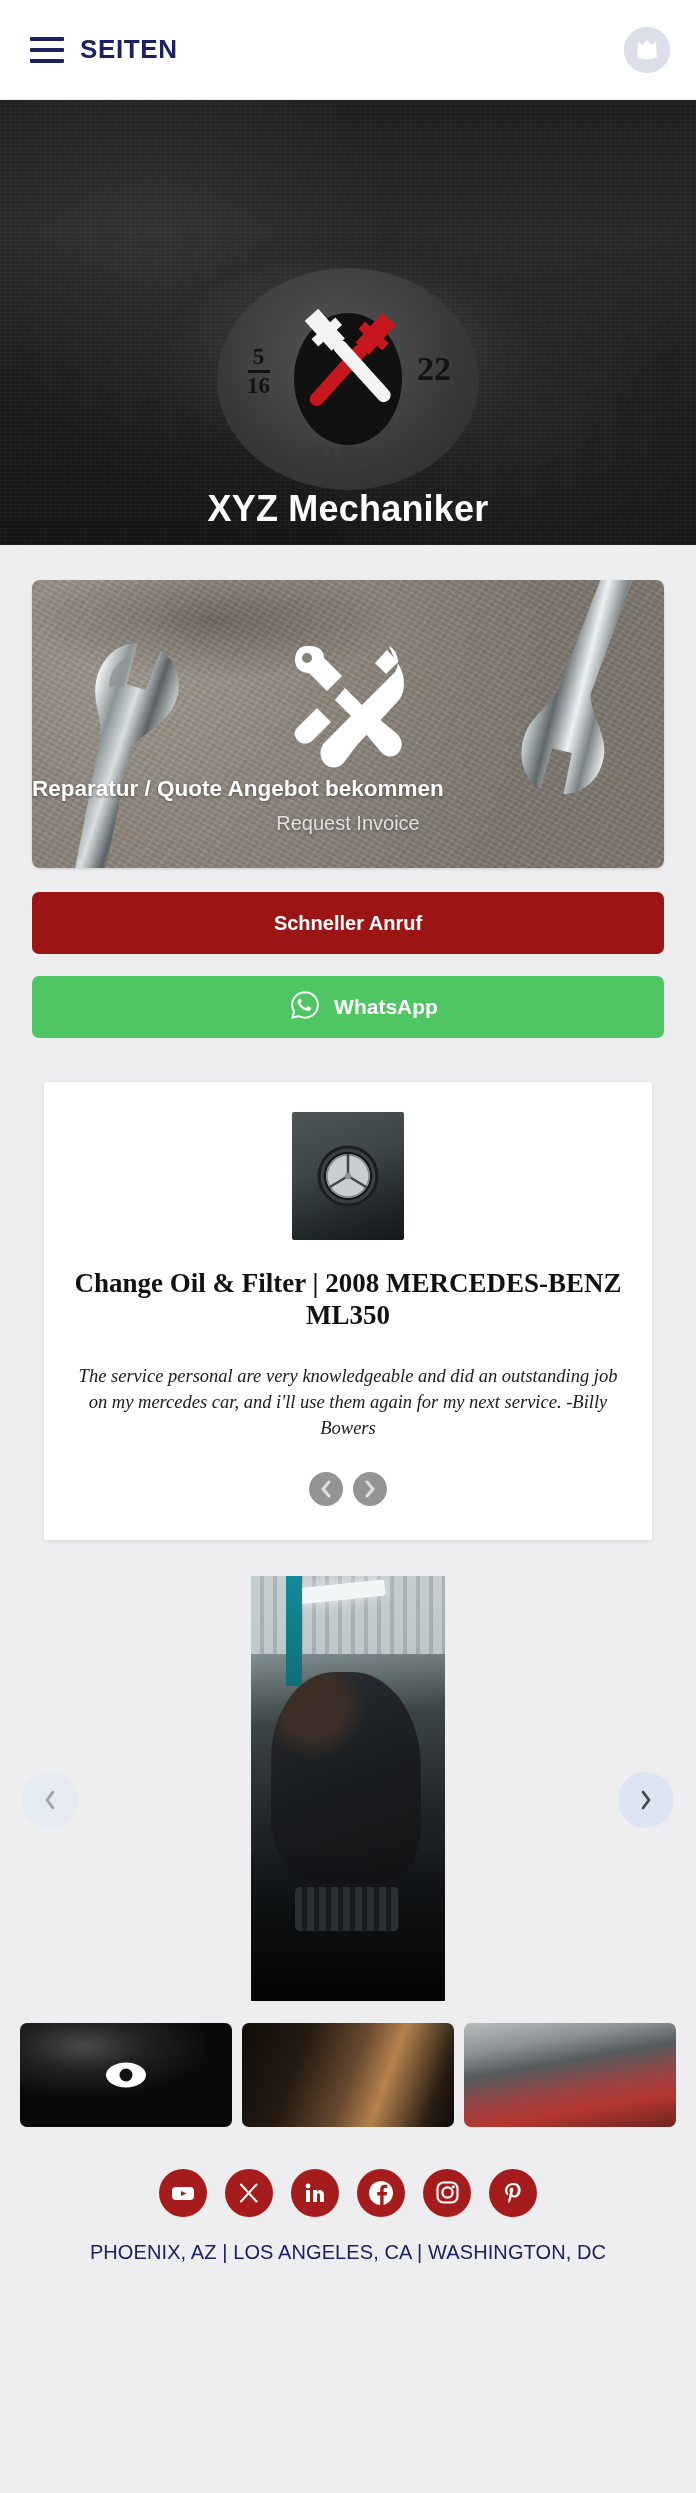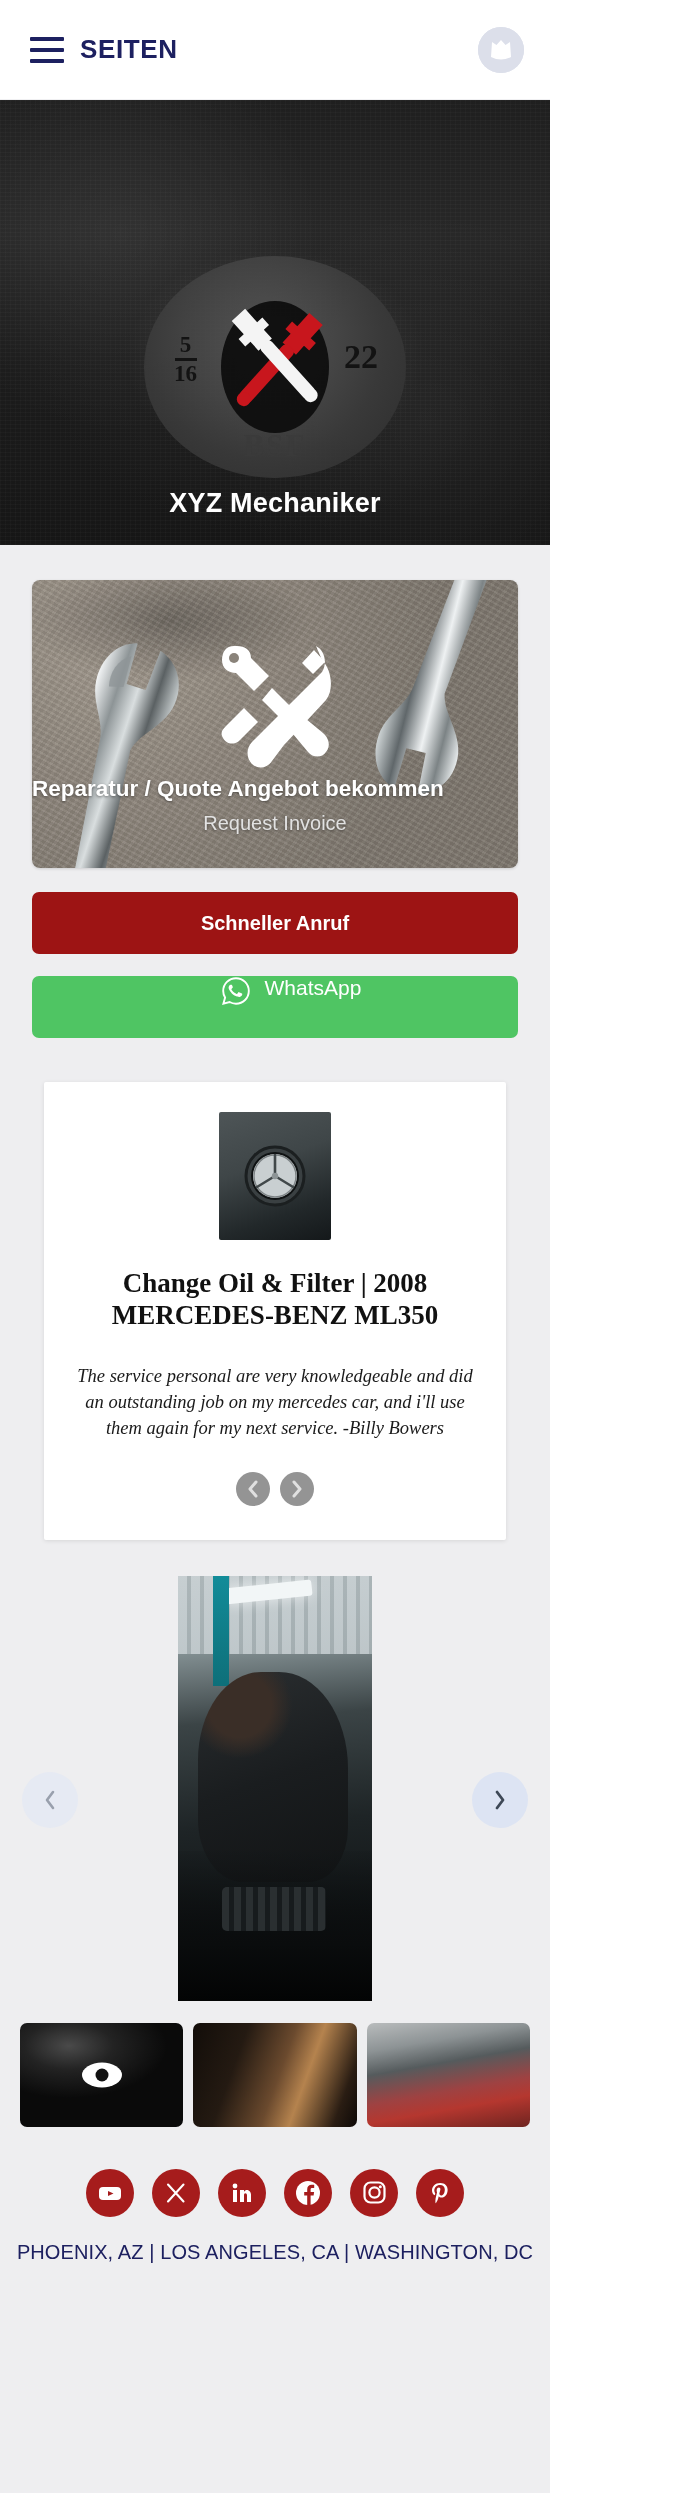--- a/index.html
+++ b/index.html
@@ -7,21 +7,21 @@
   html, body {
     width: 696px;
     height: 2493px;
     background: #ffffff;
     font-family: "Liberation Sans", sans-serif;
     overflow: hidden;
   }
 
   #page {
     position: relative;
-    width: 550px;
+    width: 696px;
     height: 2493px;
     background: #eeeef0;
     overflow: hidden;
   }
 
   
   .topbar {
     position: relative;
     height: 100px;
     background: #ffffff;
@@ -71,21 +71,21 @@
     position:absolute; inset:0;
     background-image:
       repeating-linear-gradient(0deg, rgba(255,255,255,0.022) 0px, rgba(255,255,255,0.022) 1px, rgba(0,0,0,0) 1px, rgba(0,0,0,0) 4px),
       repeating-linear-gradient(90deg, rgba(255,255,255,0.018) 0px, rgba(255,255,255,0.018) 1px, rgba(0,0,0,0) 1px, rgba(0,0,0,0) 5px),
       radial-gradient(circle at 22% 30%, rgba(255,255,255,0.05), rgba(0,0,0,0) 38%),
       radial-gradient(circle at 78% 72%, rgba(255,255,255,0.035), rgba(0,0,0,0) 40%);
   }
   
   .hero-disc {
     position: absolute;
-    left: 50%; top: 156px;
+    left: 50%; top: 168px;
     transform: translateX(-50%);
     width: 262px; height: 222px;
     border-radius: 50%;
     background: radial-gradient(circle at 46% 38%, #555 0%, #454545 38%, #3a3a3a 60%, #2c2c2c 100%);
     opacity: 0.95;
   }
   .hero-disc::after {
     content: "";
     position: absolute;
     left: 50%; top: 50%;
@@ -111,21 +111,21 @@
     left: 50%; top: 200px;
     transform: translateX(-50%);
     width: 140px; height: 120px;
   }
   .hero-title {
     position: absolute;
     left: 0; right: 0;
     top: 388px;
     text-align: center;
     color: #ffffff;
-    font-size: 27px;
+    font-size: 36px;
     font-weight: 700;
     letter-spacing: 0.2px;
   }
 
   
   .body-wrap { background: #eeeef0; padding: 25px 0 0 0; }
 
   
   .invoice-card {
     position: relative;
@@ -203,23 +203,23 @@
   }
   .btn-red { background: #9d1414; }
   .btn-wa {
     margin: 22px 32px 0 32px;
     height: 62px;
     background: #4fc563;
     border-radius: 7px;
     border: none;
     color: #ffffff;
     font-size: 21px;
-    font-weight: 400;
+    font-weight: 700;
     display: flex;
-    align-items: flex-start;
+    align-items: center;
     justify-content: center;
     gap: 14px;
     cursor: pointer;
     width: calc(100% - 64px);
     font-family: "Liberation Sans", sans-serif;
     padding-left: 32px;
   }
 
   
   .testimonial {

